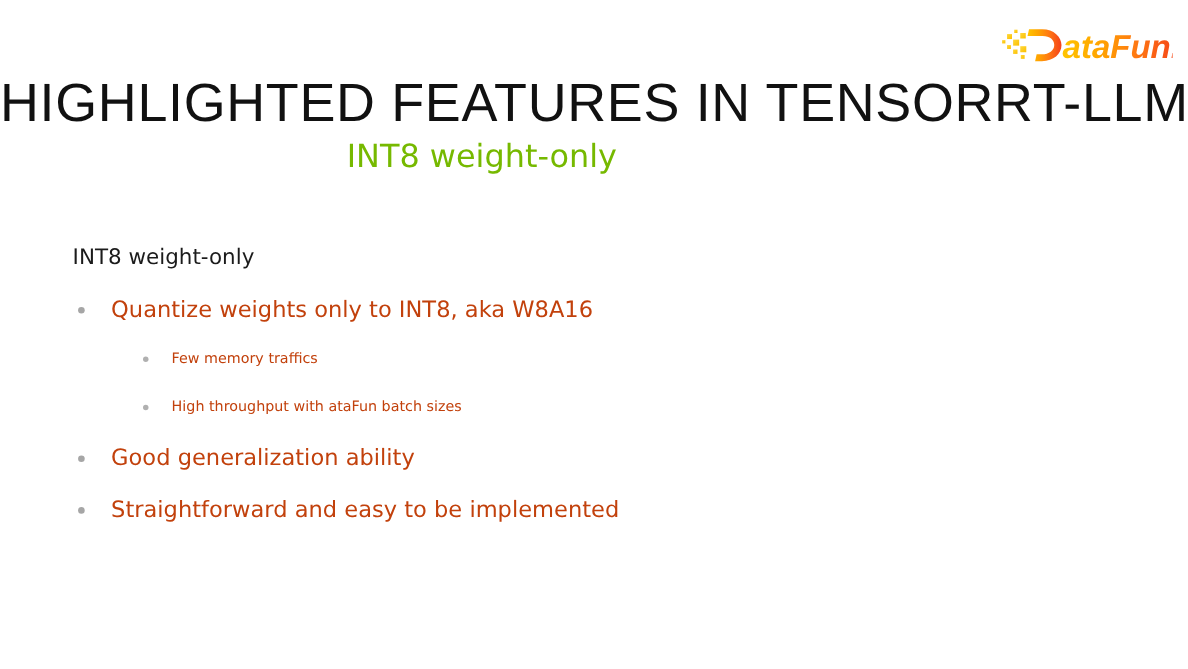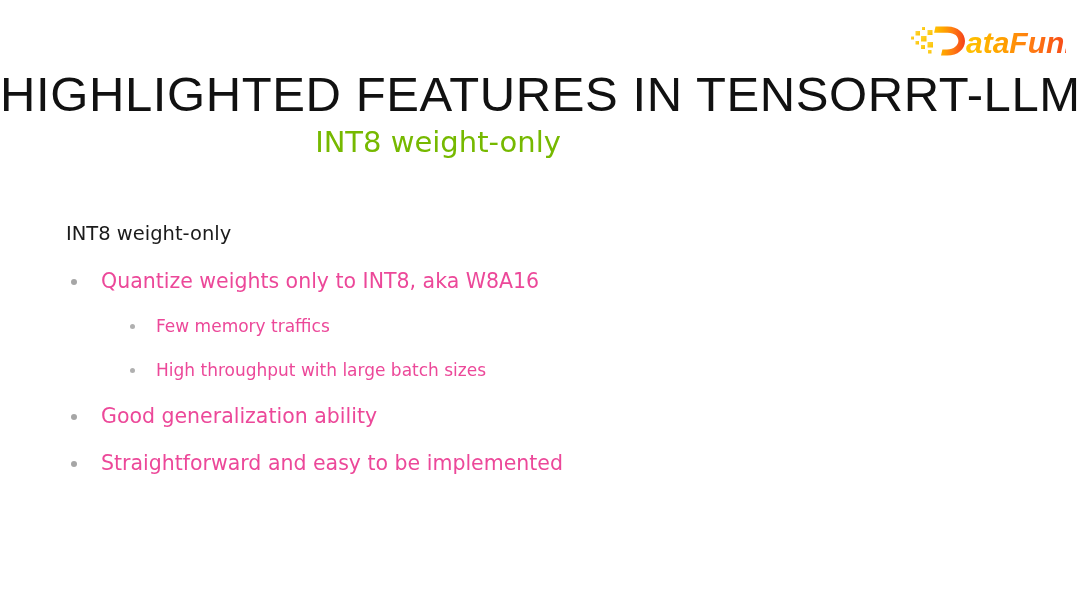--- a/index.html
+++ b/index.html
@@ -76,35 +76,35 @@
 
   ul.bullets {
     list-style: none;
     margin: 0;
     padding: 0;
   }
   li.bullet {
     position: relative;
     font-size: 20.5px;
     line-height: 27px;
-    color: #ec4899;
+    color: #c2410c;
     padding-left: 35px;
     margin-bottom: 20px;
   }
   li.bullet > .dot {
     position: absolute;
     left: 5px;
     top: 11px;
     width: 6px;
     height: 6px;
     border-radius: 50%;
     background: #a6a6a6;
   }
   li.bullet.sub {
-    font-size: 17px;
+    font-size: 13px;
     line-height: 23px;
     padding-left: 90px;
     margin-bottom: 21px;
     margin-top: 20px;
   }
   li.bullet.sub > .dot {
     left: 64px;
     top: 9px;
     width: 5px;
     height: 5px;
@@ -166,21 +166,21 @@
 
 
 
       <li class="bullet sub">
         <span class="dot"></span>
         <span>Few memory traffics</span>
       </li>
 
       <li class="bullet sub">
         <span class="dot"></span>
-        <span>High throughput with large batch sizes</span>
+        <span>High throughput with ataFun batch sizes</span>
       </li>
 
       <li class="bullet">
         <span class="dot"></span>
         <span>Good generalization ability</span>
       </li>
 
       <li class="bullet">
         <span class="dot"></span>
         <span>Straightforward and easy to be implemented</span>

